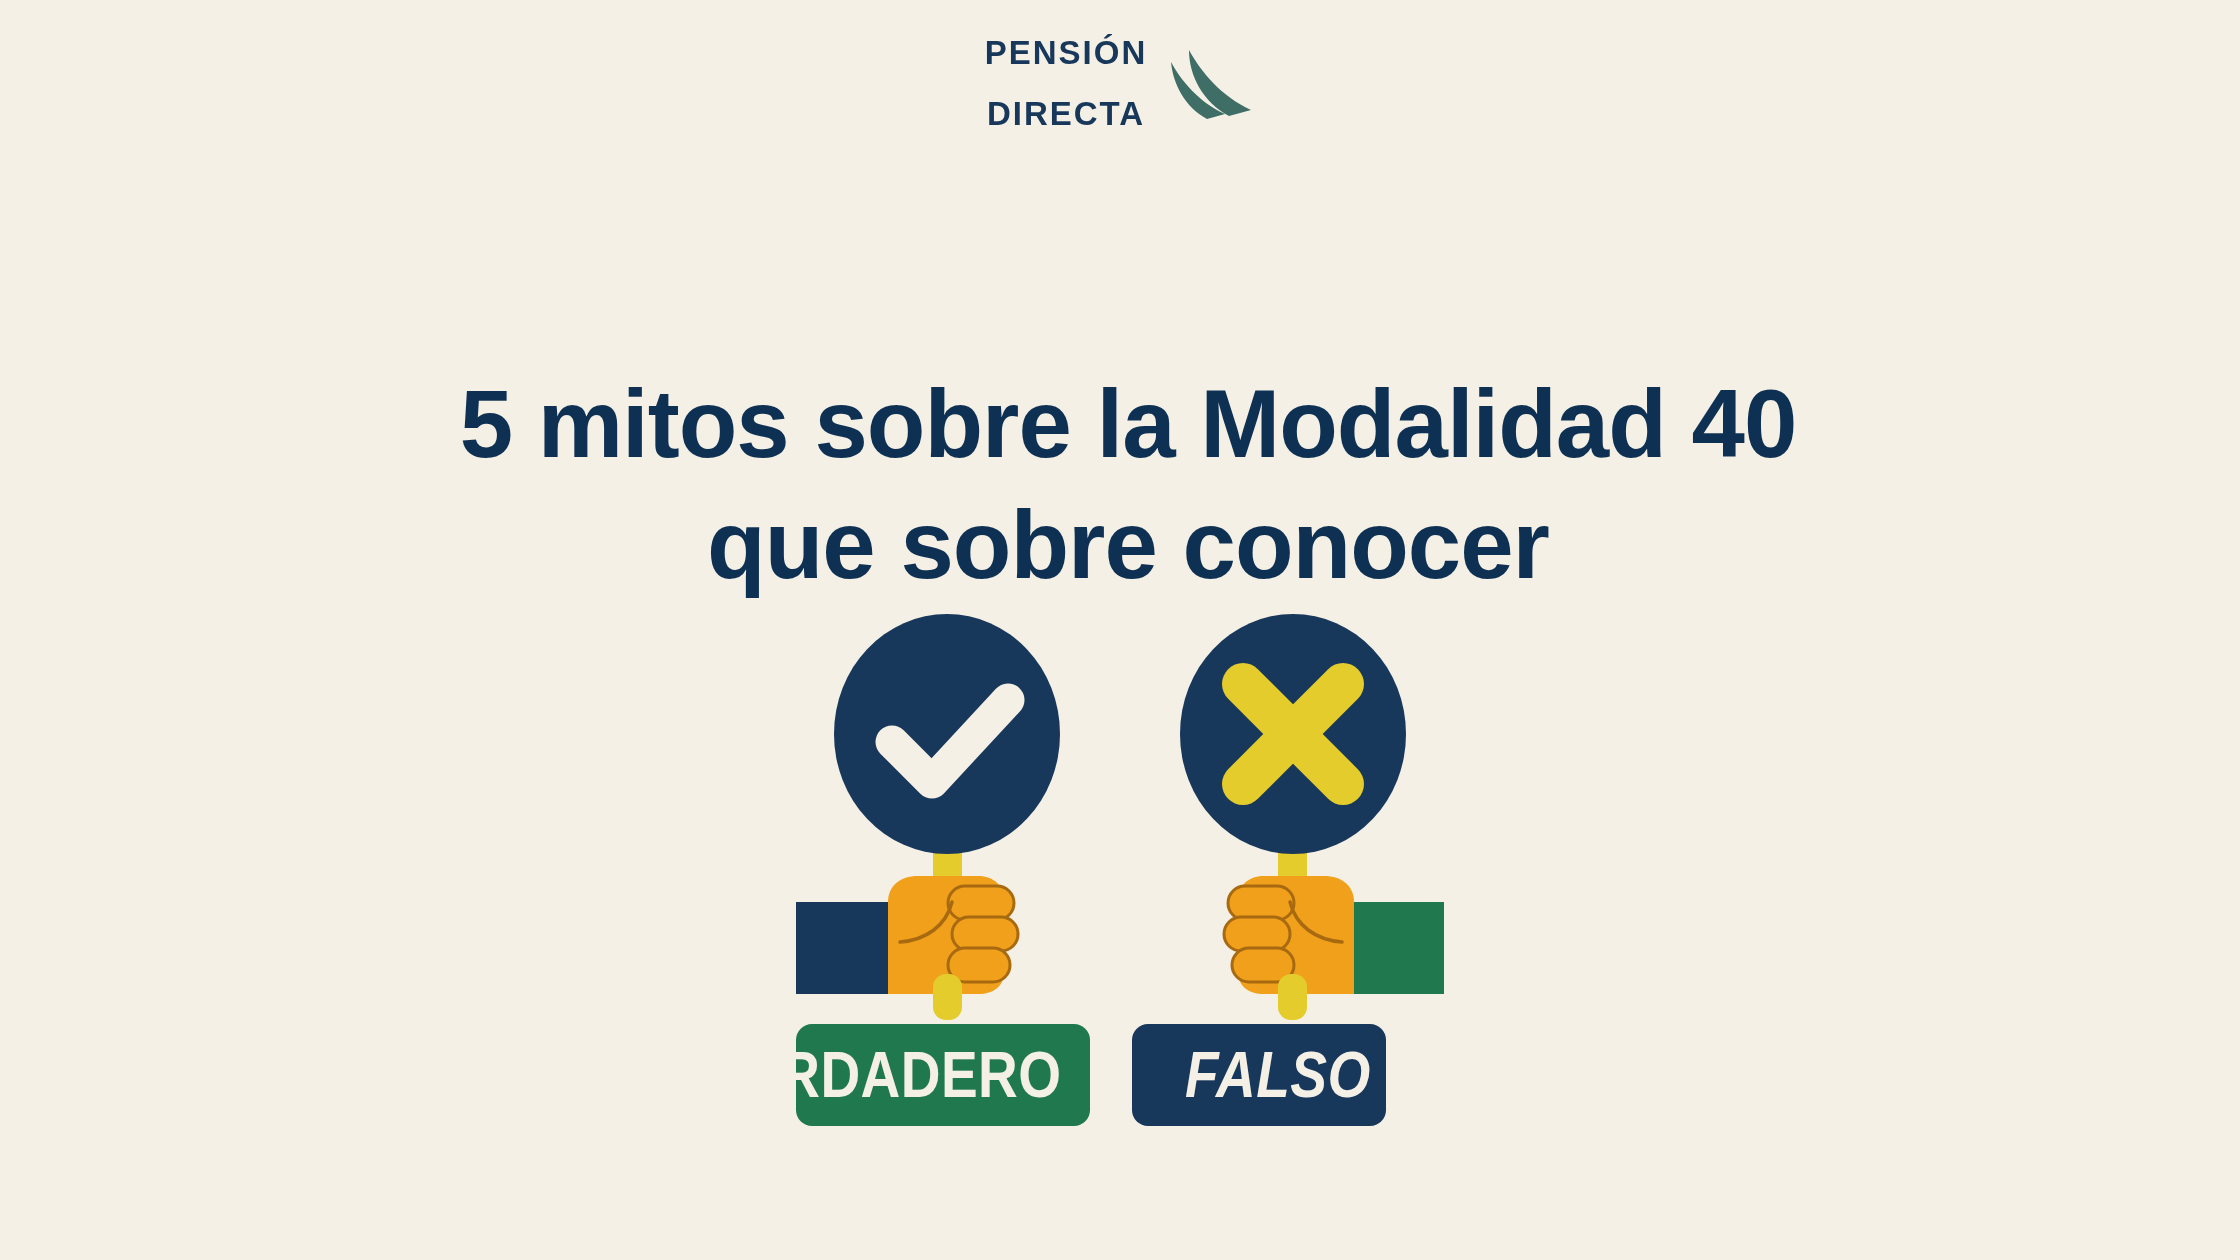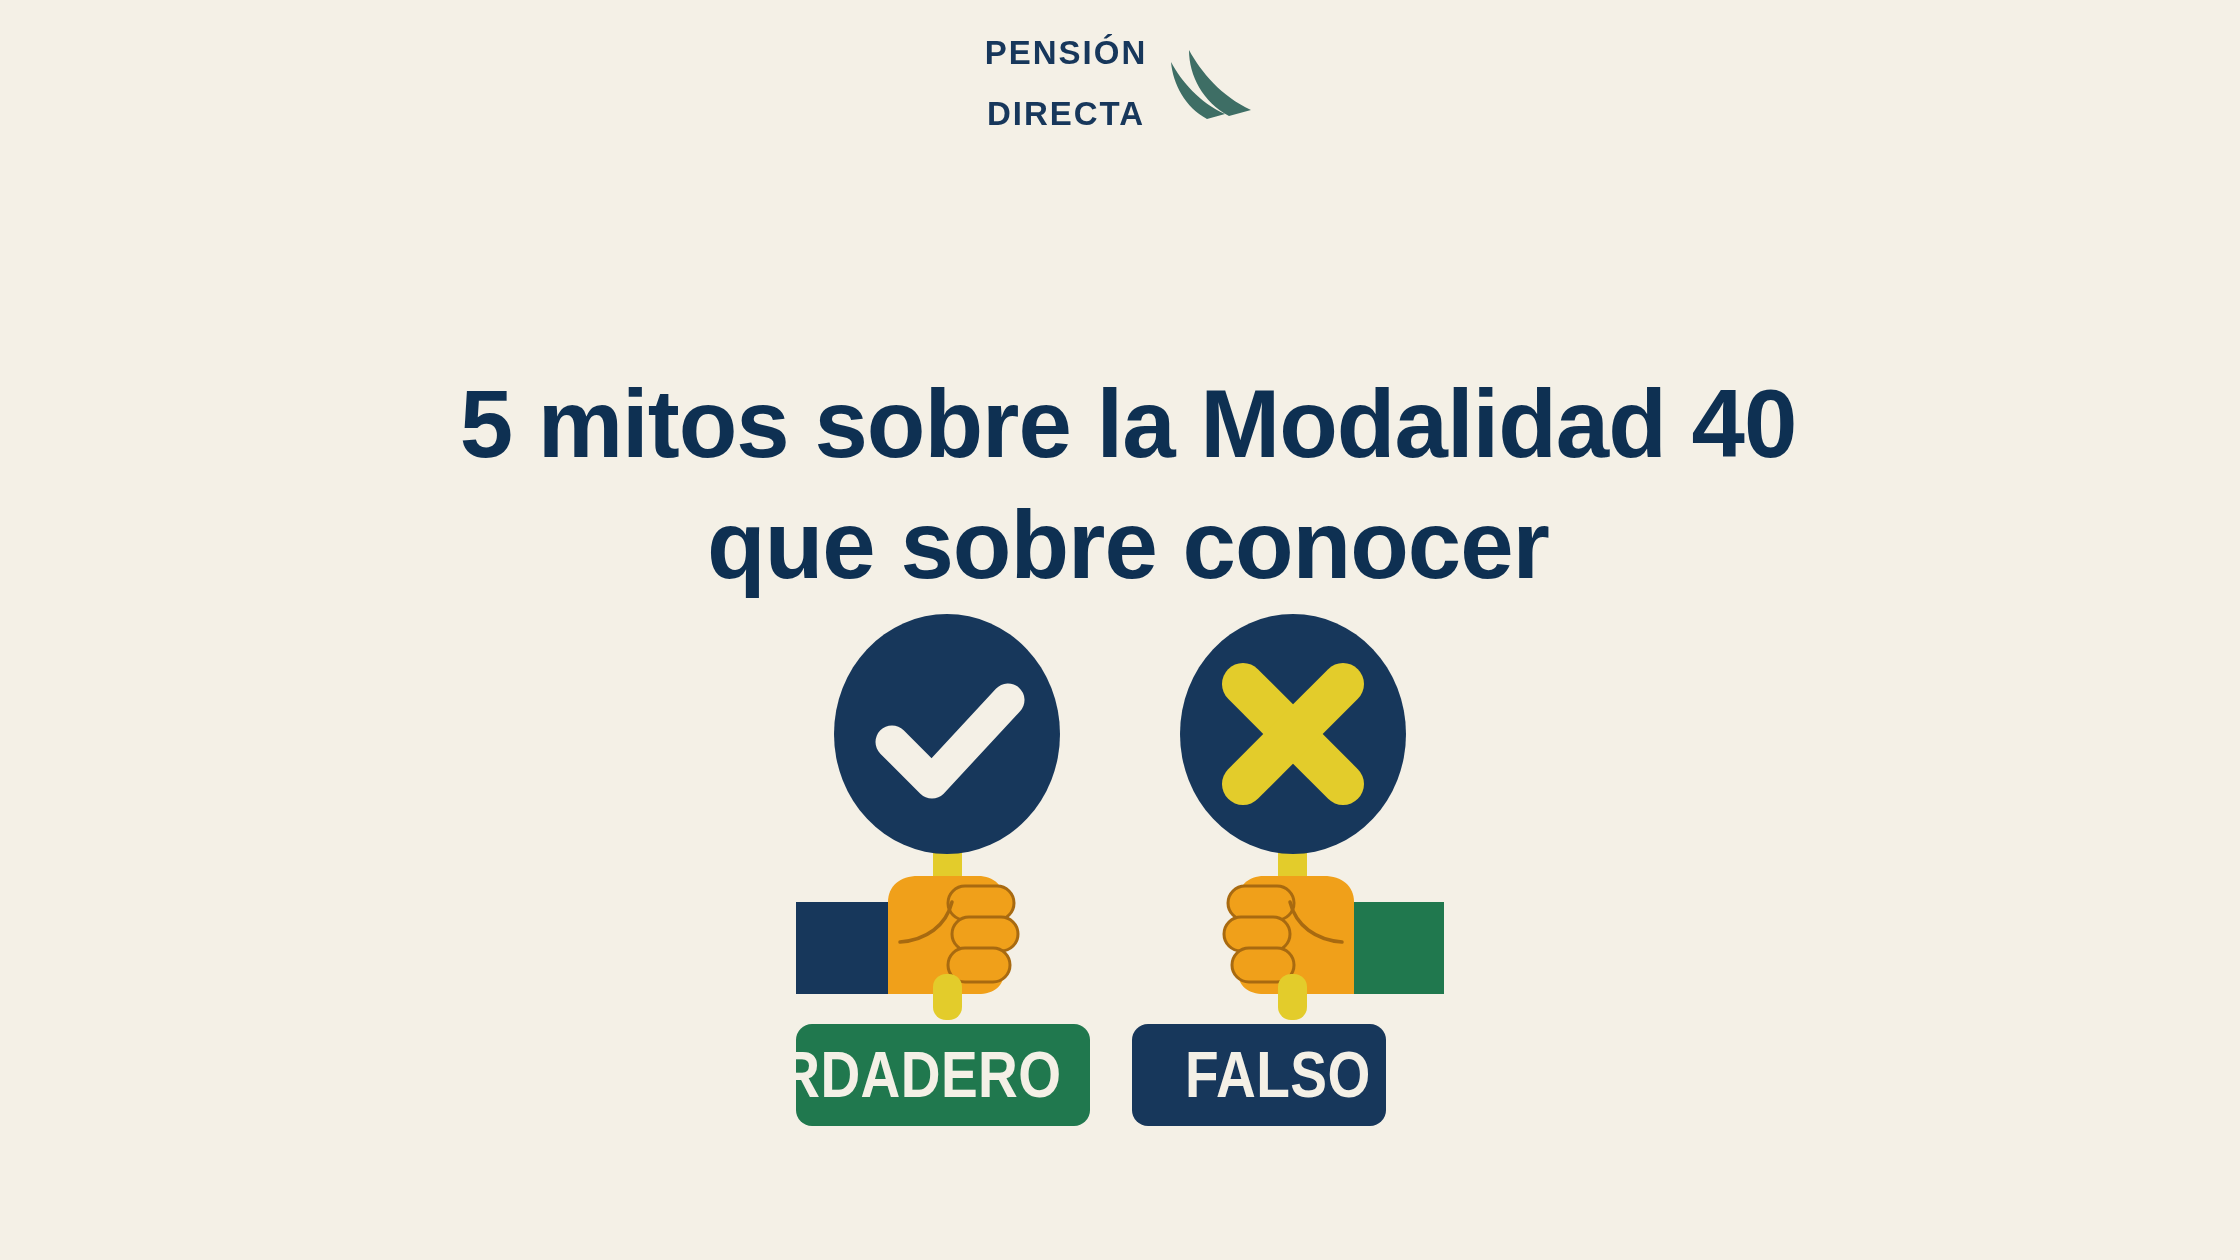--- a/index.html
+++ b/index.html
@@ -105,20 +105,21 @@
     white-space: nowrap;
     display: block;
   }
   #chip-verdadero {
     background: #20784E;
     width: 294px;
   }
   #chip-falso {
     background: #17375B;
     width: 254px;
+    font-style: italic;
   }
 </style>
 </head>
 <body>
 
 <div id="brand-logo">
   <div id="brand-wordmark">
     <span>PENSIÓN</span>
     <span>DIRECTA</span>
   </div>

